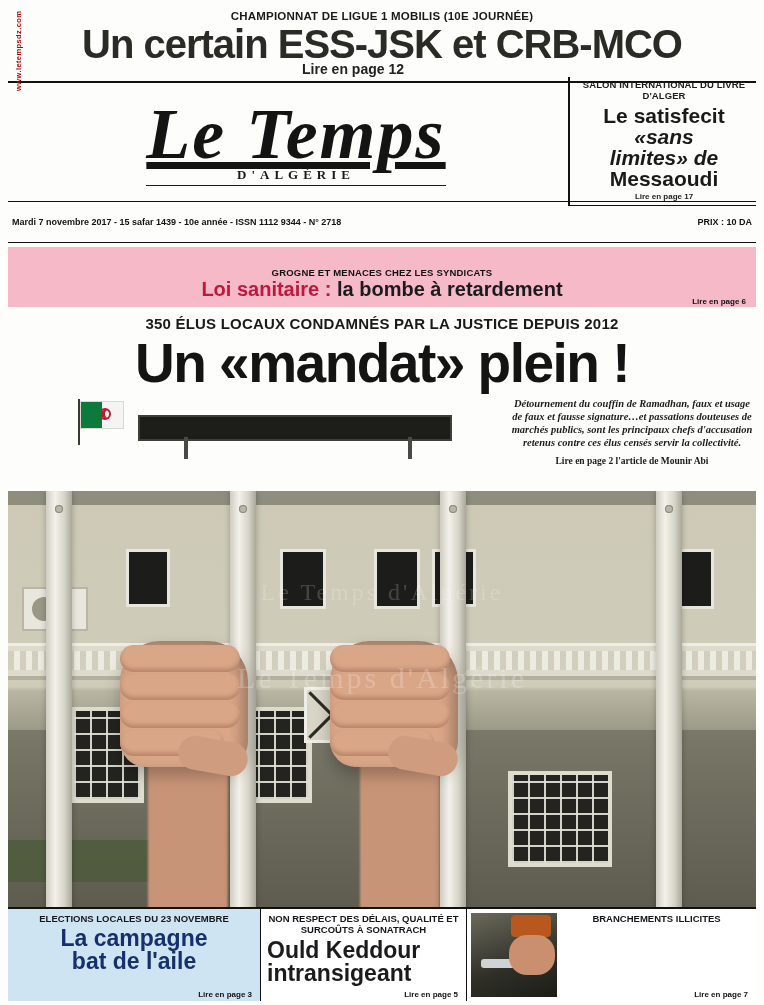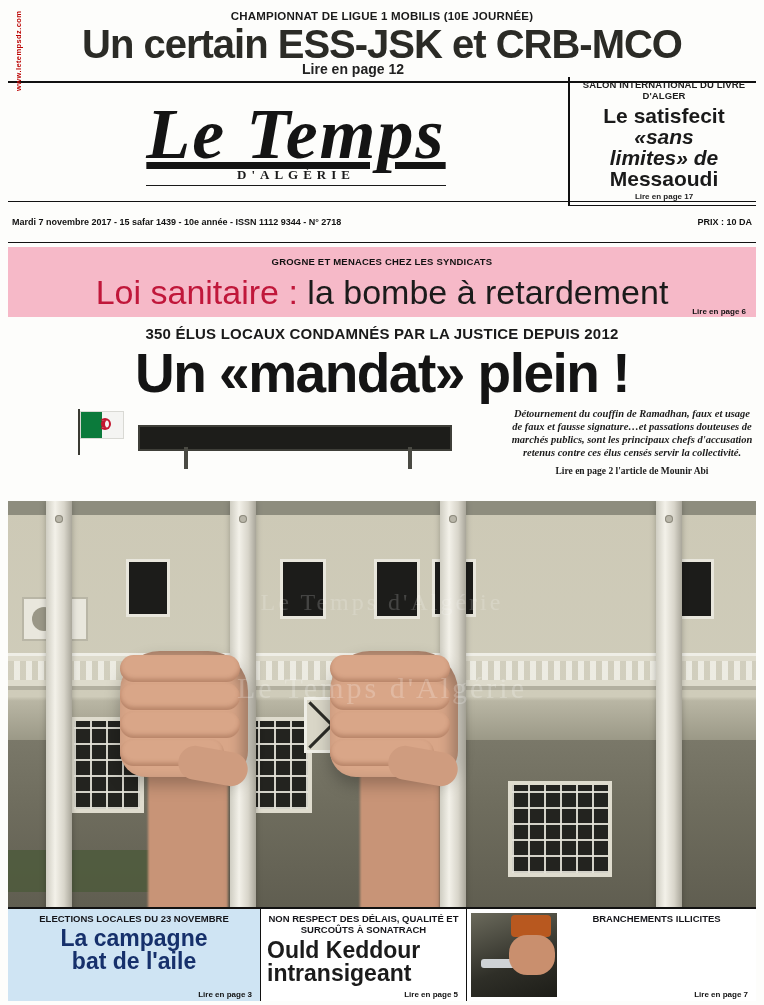--- a/index.html
+++ b/index.html
@@ -150,34 +150,34 @@
     font-size: 9px;
     font-weight: bold;
     color: #111;
   }
 
   
   .pink-band {
     margin: 4px 8px 0 8px;
     background: #f6b9c8;
     position: relative;
-    padding: 9px 8px 8px 8px;
+    padding: 20px 8px 8px 8px;
     text-align: center;
   }
   .pink-kicker {
     font-size: 9.5px;
     font-weight: bold;
     color: #111;
     letter-spacing: 0.2px;
   }
   .pink-head {
-    font-size: 34px;
-    font-weight: normal;
+    font-size: 20px;
+    font-weight: bold;
     line-height: 1.0;
-    margin-top: 8px;
+    margin-top: 1px;
     color: #1b1b1b;
   }
   .pink-head .red { color: #c0173a; }
   .pink-ref {
     position: absolute;
     right: 10px;
     bottom: 1px;
     font-size: 8px;
     font-weight: bold;
     color: #111;

